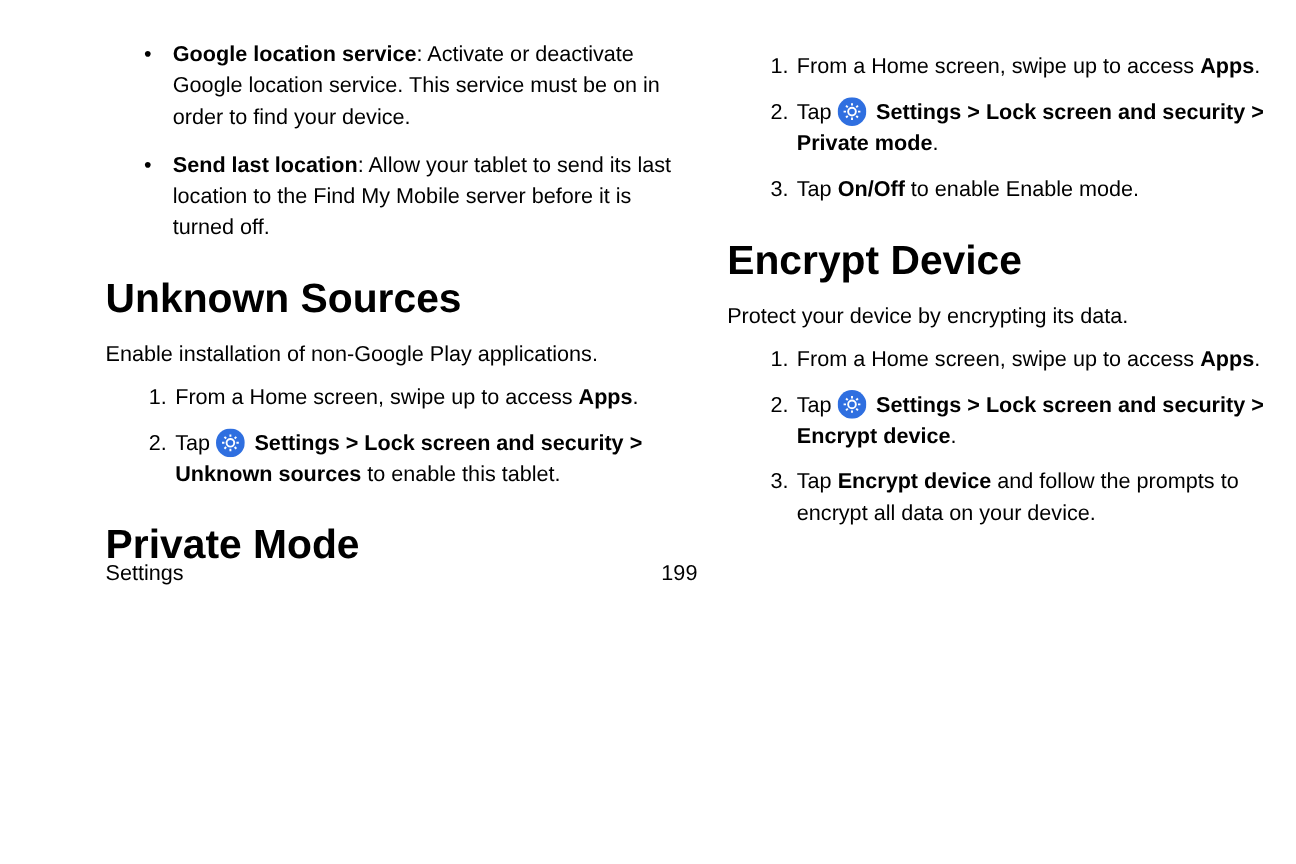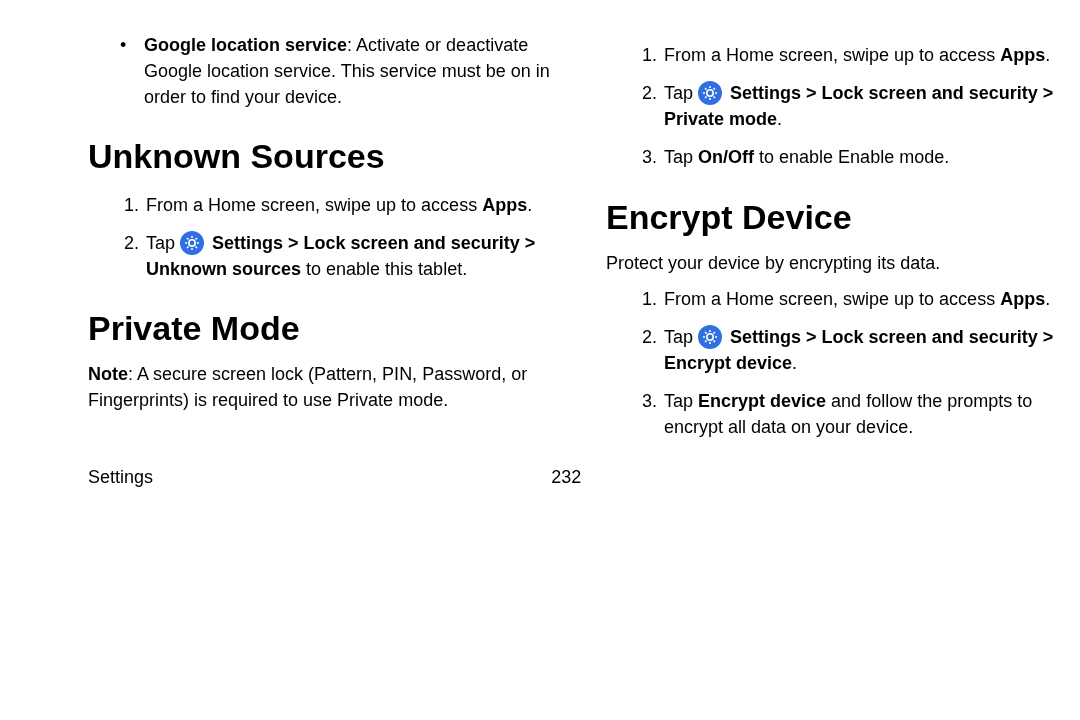--- a/index.html
+++ b/index.html
@@ -101,23 +101,27 @@
 
 <div class="page">
   <div class="columns">
 
     <div class="col">
 
       <ul class="bullets">
         <li>
           <span class="b">Google location service</span><span>: Activate or deactivate Google location service. This service must be on in order to find your device.</span>
         </li>
+        <li>
+          <span class="b">Send last location</span><span>: Allow your tablet to send its last location to the Find My Mobile server before it is turned off.</span>
+        </li>
       </ul>
 
       <h2>Unknown Sources</h2>
+      <p>Enable installation of non-Google Play applications.</p>
       <ol class="steps">
         <li>
           <span>From a Home screen, swipe up to access </span><span class="b">Apps</span><span>.</span>
         </li>
         <li>
           <span>Tap </span><span class="gear-icon"><svg viewBox="0 0 24 24">
                 <circle cx="12" cy="12" r="12" fill="#2F6FE0"></circle>
                 <g transform="translate(12 12)">
                   <circle r="3.2" fill="none" stroke="#fff" stroke-width="1.6"></circle>
                   <g stroke="#fff" stroke-width="1.6">
@@ -130,23 +134,20 @@
                     <line x1="-4.95" y1="4.95" x2="-3.54" y2="3.54"></line>
                     <line x1="4.95" y1="-4.95" x2="3.54" y2="-3.54"></line>
                   </g>
                 </g>
               </svg></span>
           <span class="b">Settings</span><span class="b"> &gt; </span><span class="b">Lock screen and security</span><span class="b"> &gt; </span><span class="b">Unknown sources</span><span> to enable this tablet.</span>
         </li>
       </ol>
 
       <h2>Private Mode</h2>
-      <p>
-        <span class="b">Note</span><span>: A secure screen lock (Pattern, PIN, Password, or Fingerprints) is required to use Private mode.</span>
-      </p>
     </div>
 
     <div class="col">
 
       <ol class="steps">
         <li>
           <span>From a Home screen, swipe up to access </span><span class="b">Apps</span><span>.</span>
         </li>
         <li>
           <span>Tap </span><span class="gear-icon"><svg viewBox="0 0 24 24">
@@ -201,15 +202,15 @@
         <li>
           <span>Tap </span><span class="b">Encrypt device</span><span> and follow the prompts to encrypt all data on your device.</span>
         </li>
       </ol>
     </div>
 
   </div>
 
   <div class="footer">
     <span class="label">Settings</span>
-    <span class="page-num">232</span>
+    <span class="page-num">199</span>
   </div>
 </div>
 
 </body></html>

